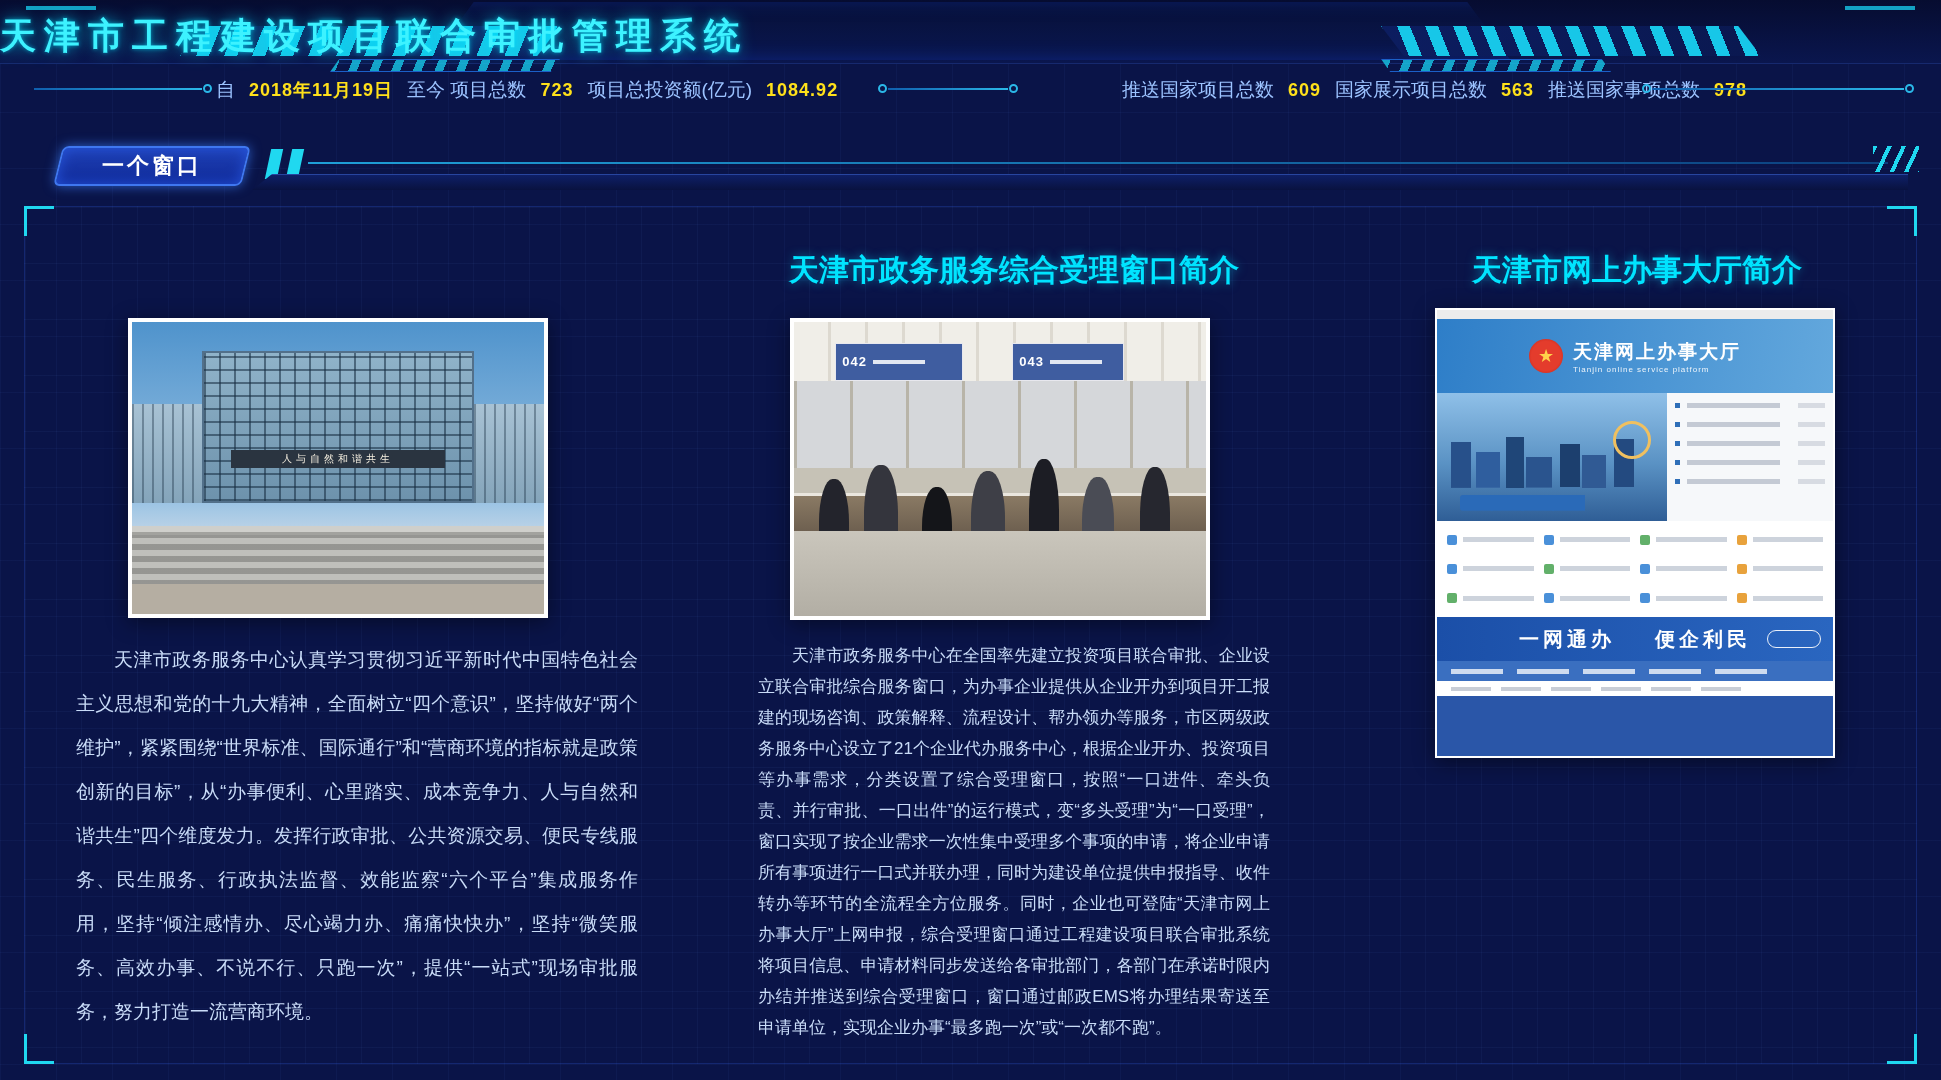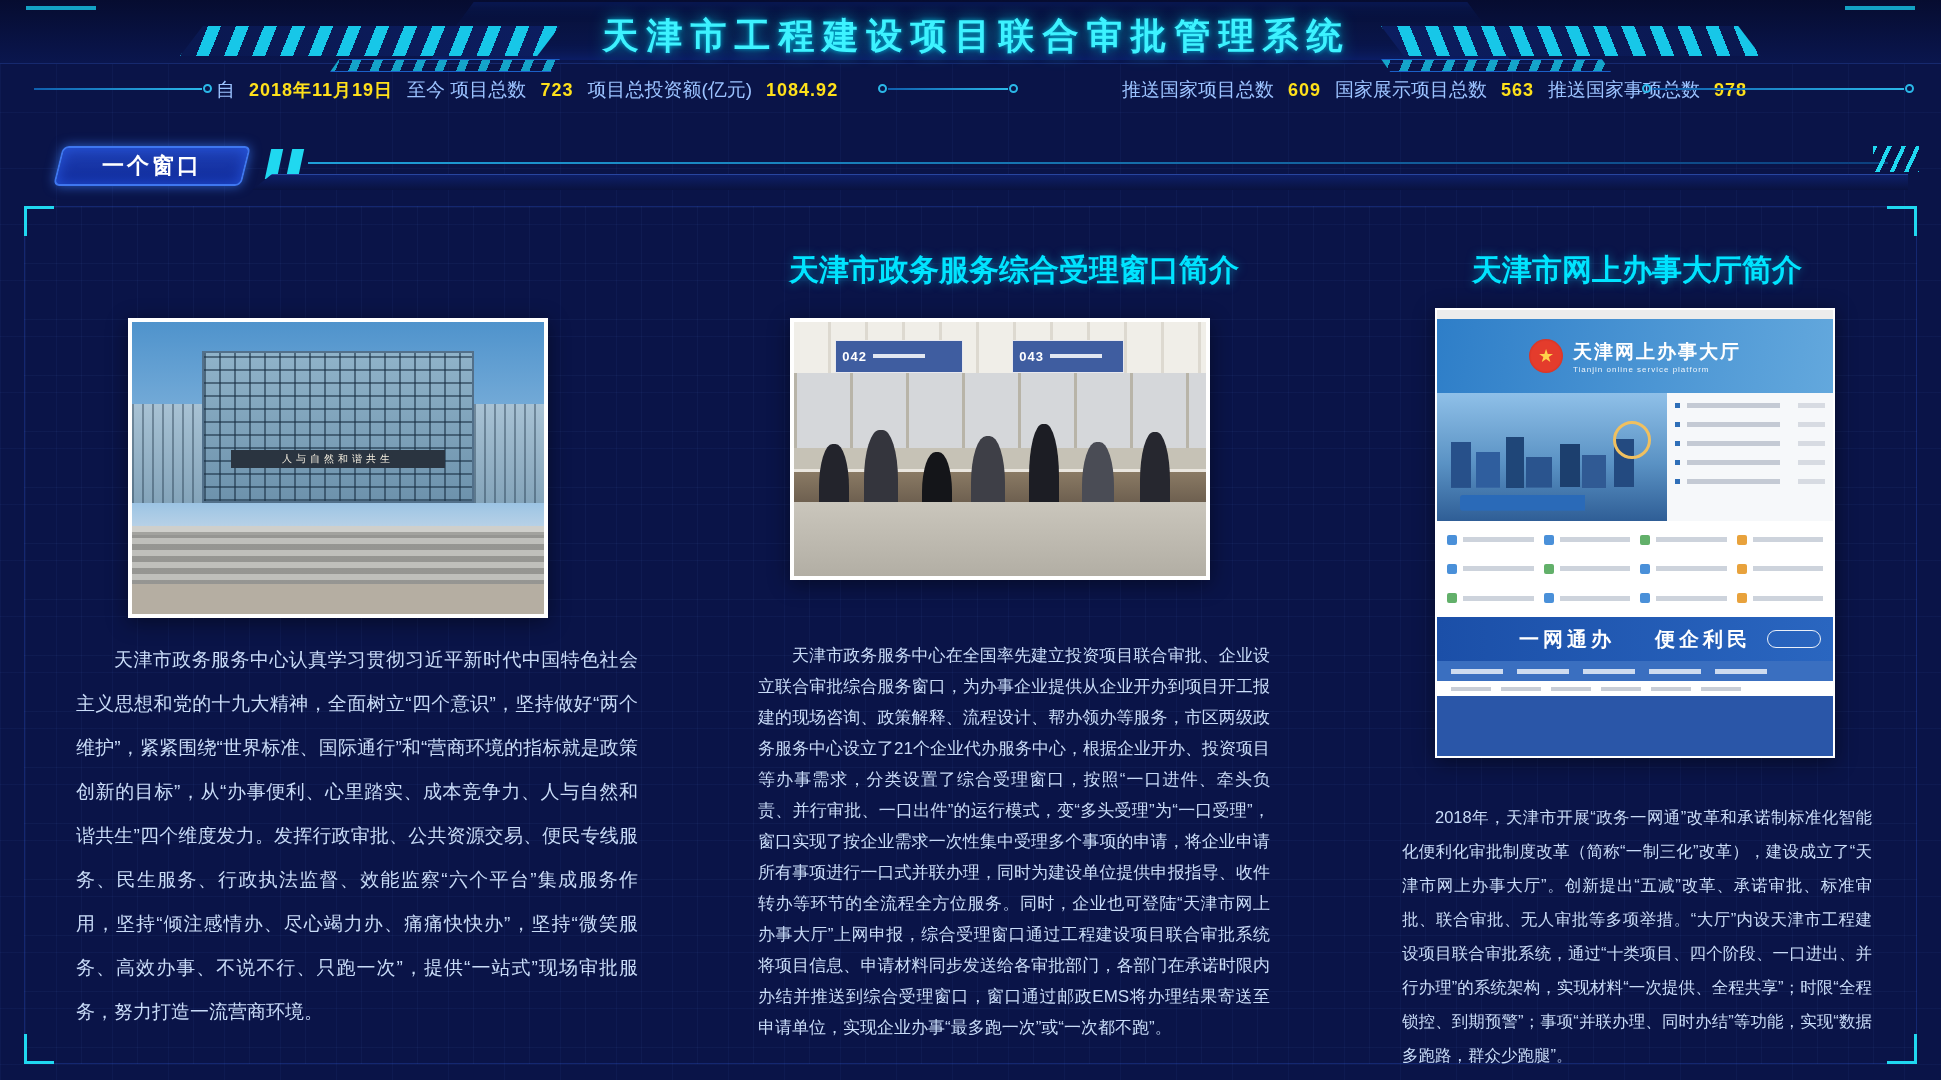--- a/index.html
+++ b/index.html
@@ -10,21 +10,21 @@
       linear-gradient(rgba(100,140,255,0.05) 1px, transparent 1px),
       linear-gradient(90deg, rgba(100,140,255,0.05) 1px, transparent 1px);
     background-size:56px 56px; }
 
   
   .top-header { position:absolute; left:0; top:0; width:1941px; height:64px;
     background:linear-gradient(180deg,#060c30,#0a164e); border-bottom:1px solid #16296e; }
   .title-plate { position:absolute; left:50%; top:2px; transform:translateX(-50%); width:1080px; height:58px;
     background:linear-gradient(180deg,#071038,#0a1750); clip-path:polygon(4% 0,96% 0,100% 100%,0 100%);
     box-shadow:0 0 18px rgba(20,60,200,.35) inset; }
-  .page-title { position:absolute; left:12px; right:0; top:12px; text-align:center;
+  .page-title { position:absolute; left:0; right:0; top:12px; text-align:left;
     font-size:36px; font-weight:bold; letter-spacing:8px; color:#3df2ff;
     text-shadow:0 0 16px rgba(0,225,255,.75), 0 0 4px rgba(0,225,255,.6); }
   .hazard { position:absolute; top:26px; width:380px; height:30px; }
   .hazard-l { left:180px; clip-path:polygon(6% 0,100% 0,94% 100%,0 100%);
     background:
       repeating-linear-gradient(112deg,#17c7e8 0 12px,transparent 12px 26px),
       linear-gradient(90deg,#0a1850 0,#0c1d60 100%); }
   .hazard-r { right:180px; clip-path:polygon(0 0,94% 0,100% 100%,6% 100%);
     background:
       repeating-linear-gradient(68deg,#17c7e8 0 12px,transparent 12px 26px),
@@ -244,21 +244,21 @@
     <div class="photo-inner">
       <div class="sky"></div>
       <div class="bldg-wing w-l"></div>
       <div class="bldg-wing w-r"></div>
       <div class="bldg-main"></div>
       <div class="bldg-sign">人与自然和谐共生</div>
       <div class="plaza"></div>
     </div>
   </div>
 
-  <div class="photo" style="left:790px;top:318px;width:420px;height:262px">
+  <div class="photo" style="left:790px;top:318px;width:420px;height:302px">
     <div class="photo-inner" style="background:#cfccc2">
       <div class="hall-ceiling"></div>
       <div class="hall-wall"></div>
       <div class="hall-sign hs-l">
         <b>042</b>
           <i></i>
       </div>
       <div class="hall-sign hs-r">
         <b>043</b>
           <i></i>
@@ -332,15 +332,14 @@
             <i></i>
             <i></i>
           </div>
         <div class="site-foot3"></div>
       </div>
     </div>
   </div>
 
   <p id="body-1" class="col-body">天津市政务服务中心认真学习贯彻习近平新时代中国特色社会主义思想和党的十九大精神，全面树立“四个意识”，坚持做好“两个维护”，紧紧围绕“世界标准、国际通行”和“营商环境的指标就是政策创新的目标”，从“办事便利、心里踏实、成本竞争力、人与自然和谐共生”四个维度发力。发挥行政审批、公共资源交易、便民专线服务、民生服务、行政执法监督、效能监察“六个平台”集成服务作用，坚持“倾注感情办、尽心竭力办、痛痛快快办”，坚持“微笑服务、高效办事、不说不行、只跑一次”，提供“一站式”现场审批服务，努力打造一流营商环境。</p>
   <p id="body-2" class="col-body">天津市政务服务中心在全国率先建立投资项目联合审批、企业设立联合审批综合服务窗口，为办事企业提供从企业开办到项目开工报建的现场咨询、政策解释、流程设计、帮办领办等服务，市区两级政务服务中心设立了21个企业代办服务中心，根据企业开办、投资项目等办事需求，分类设置了综合受理窗口，按照“一口进件、牵头负责、并行审批、一口出件”的运行模式，变“多头受理”为“一口受理”，窗口实现了按企业需求一次性集中受理多个事项的申请，将企业申请所有事项进行一口式并联办理，同时为建设单位提供申报指导、收件转办等环节的全流程全方位服务。同时，企业也可登陆“天津市网上办事大厅”上网申报，综合受理窗口通过工程建设项目联合审批系统将项目信息、申请材料同步发送给各审批部门，各部门在承诺时限内办结并推送到综合受理窗口，窗口通过邮政EMS将办理结果寄送至申请单位，实现企业办事“最多跑一次”或“一次都不跑”。</p>
-  <p id="body-3" class="col-body">2018年，天津市开展“政务一网通”改革和承诺制标准化智能化便利化审批制度改革（简称“一制三化”改革），建设成立了“天津市网上办事大厅”。创新提出“五减”改革、承诺审批、标准审批、联合审批、无人审批等多项举措。“大厅”内设天津市工程建设项目联合审批系统，通过“十类项目、四个阶段、一口进出、并行办理”的系统架构，实现材料“一次提供、全程共享”；时限“全程锁控、到期预警”；事项“并联办理、同时办结”等功能，实现“数据多跑路，群众少跑腿”。</p>
 
 </div>
 
 </body></html>

